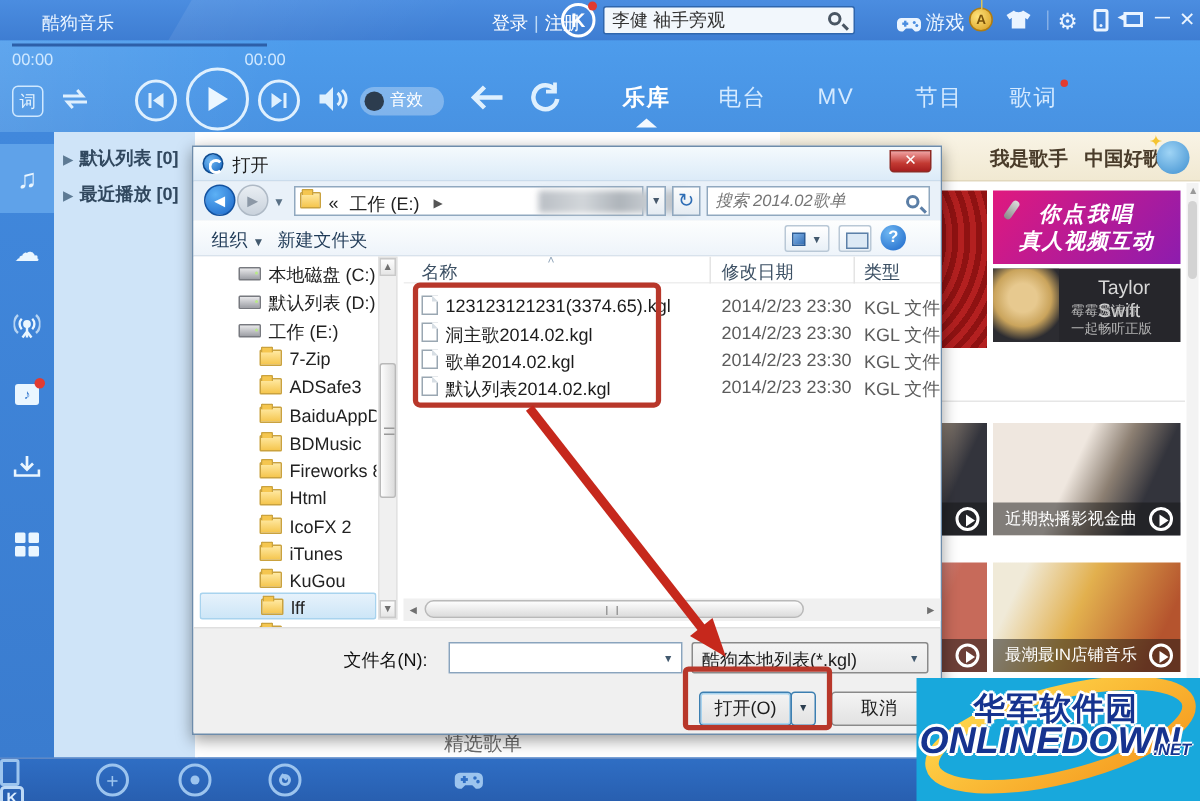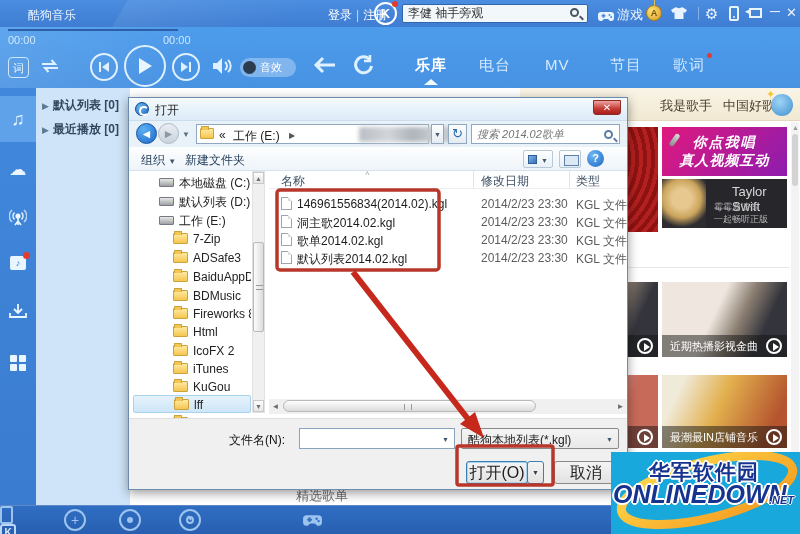--- a/index.html
+++ b/index.html
@@ -11,21 +11,21 @@
   .titlebar { position:absolute; left:0; top:0; width:800px; height:27px;
     background:linear-gradient(180deg,#4b8de0,#3e7dd2); z-index:2; }
   .titlebar::before { content:""; position:absolute; left:120px; top:0; width:300px; height:27px;
     background:linear-gradient(115deg,rgba(255,255,255,.08),rgba(255,255,255,0) 60%); transform:skewX(-30deg); }
   .app-title { position:absolute; left:28px; top:7px; color:#eaf4ff; font-size:12px; }
   .login-area { position:absolute; left:328px; top:7px; color:#fff; font-size:12px; }
   .login-area .sep { color:#bcd9f6; margin:0 4px; }
   .k-logo { position:absolute; left:374px; top:2px; width:23px; height:23px; border:2px solid #fff;
     border-radius:50%; color:#fff; font-weight:bold; font-size:13px; text-align:center; line-height:19px; }
   .k-logo .badge { position:absolute; right:-3px; top:-3px; width:6px; height:6px; background:#e23b30; border-radius:50%; }
-  .top-search { position:absolute; left:402px; top:4px; width:186px; height:19px; background:#f2f7fc;
+  .top-search { position:absolute; left:402px; top:4px; width:168px; height:19px; background:#f2f7fc;
     border:1px solid #2f66ad; border-radius:2px; }
   .top-search input { position:absolute; left:5px; top:1px; width:155px; height:15px; border:none; outline:none;
     background:transparent; font-size:12px; color:#333; font-family:inherit; }
   .mag { position:absolute; width:9px; height:9px; border:2px solid #4a5663; border-radius:50%; }
   .mag::after { content:""; position:absolute; left:7px; top:7px; width:5px; height:2px; background:#4a5663; transform:rotate(45deg); }
   .top-search .mag { right:8px; top:3px; }
   .top-icon { position:absolute; top:4px; color:#eaf4ff; font-size:13px; }
   .games { left:598px; top:6px; color:#eaf4ff; }
   .games svg { vertical-align:-3px; margin-right:3px; }
   .medal { left:646px; top:5px; }
@@ -86,21 +86,21 @@
   .playlist { position:absolute; left:36px; top:88px; width:96px; height:417px; background:#cfe4f8; z-index:1; }
   .pl-row { position:absolute; left:6px; width:90px; height:20px; color:#31485f; font-weight:bold; font-size:12px; }
   .pl-row .tri { color:#5d7astro4; font-size:9px; margin-right:4px; color:#5d7a94; }
   .main-content { position:absolute; left:130px; top:88px; width:502px; height:417px; background:#ffffff; z-index:1; overflow:hidden; }
   .section-title { position:absolute; left:166px; top:399px; color:#6b6b6b; font-size:13px; }
 
   
   .rpanel { position:absolute; left:520px; top:88px; width:280px; height:417px; background:#ffffff; z-index:1; overflow:hidden; }
   .rp-head { position:absolute; left:0; top:0; width:280px; height:33px;
     background:linear-gradient(180deg,#f9f4e6,#f1e9d2); border-bottom:1px solid #e2d8bd; }
-  .rp-tab { position:absolute; top:9px; color:#4a3c2a; font-size:13px; font-weight:normal; }
+  .rp-tab { position:absolute; top:9px; color:#4a3c2a; font-size:13px; font-weight:bold; }
   .mascot { position:absolute; left:248px; top:2px; width:28px; height:28px; }
   .mascot .body { position:absolute; left:3px; top:4px; width:22px; height:22px; background:radial-gradient(circle at 40% 35%,#9fd4f5,#3e8fd0); border-radius:50%; }
   .mascot .star { position:absolute; left:-2px; top:-2px; color:#f5c431; font-size:11px; }
   .rp-card { position:absolute; overflow:hidden; }
   .cap-bar { position:absolute; left:0; bottom:0; width:100%; height:22px; background:rgba(20,20,20,.50);
     color:#fff; font-size:11px; line-height:22px; padding-left:8px; }
   .play-circ { position:absolute; right:5px; bottom:3px; width:16px; height:16px; border:2px solid #fff; border-radius:50%; }
   .play-circ::after { content:""; position:absolute; left:5px; top:3px;
     border-left:6px solid #fff; border-top:4px solid transparent; border-bottom:4px solid transparent; }
   .banner1 { left:142px; top:39px; width:125px; height:49px; background:linear-gradient(130deg,#e0197e,#8d1cae);
@@ -230,21 +230,21 @@
   .hs-grip { position:absolute; left:120px; top:3px; width:8px; height:6px;
     border-left:1px solid #9a9a9a; border-right:1px solid #9a9a9a; }
   .dlg-foot { position:absolute; left:0; top:320px; width:498px; height:70px; background:#f0f0f0; border-top:1px solid #dfdfdf; }
   .fn-label { position:absolute; left:100px; top:13px; font-size:12px; color:#111; }
   .fn-combo { position:absolute; left:170px; top:9px; width:156px; height:21px; background:#fff; border:1px solid #8aa4bd; }
   .combo-caret { position:absolute; right:5px; top:7px; font-size:7px; color:#42596e; }
   .ft-select { position:absolute; left:332px; top:9px; width:158px; height:21px;
     background:linear-gradient(180deg,#f4f4f4,#e9e9e9); border:1px solid #8a8a8a; border-radius:2px; }
   .ft-select .val { position:absolute; left:6px; top:3px; font-size:12px; color:#1c1c1c; }
   .w7-btn { position:absolute; top:42px; height:23px; background:linear-gradient(180deg,#f4f4f4,#e2e2e2);
-    border:1px solid #8a8a8a; border-radius:3px; font-size:16px; color:#1c1c1c; text-align:center; line-height:21px; }
+    border:1px solid #8a8a8a; border-radius:3px; font-size:12px; color:#1c1c1c; text-align:center; line-height:21px; }
   .btn-open { left:337px; width:62px; border-color:#3c7fb1; box-shadow:0 0 0 1px #a8d3ee inset; }
   .btn-open-dd { left:398px; width:17px; border-color:#3c7fb1; font-size:7px; color:#2c3e50; }
   .btn-cancel { left:425px; width:64px; }
 
   
   .annot { position:absolute; left:0; top:0; width:800px; height:534px; z-index:20; pointer-events:none; }
 
   
   .watermark { position:absolute; left:611px; top:452px; width:189px; height:82px; background:#18a8dc; z-index:30; overflow:hidden; }
   .wm-cn { position:absolute; left:38px; top:6px; font-size:21px; font-weight:bold; color:#16338f; letter-spacing:1px;
@@ -538,21 +538,21 @@
         <div class="fl-head">
           <span class="fl-col" style="left:12px;">名称</span>
           <span class="fl-sort">˄</span>
           <span class="fl-col" style="left:212px;">修改日期</span>
           <span class="fl-col" style="left:307px;">类型</span>
           <span class="fl-sep" style="left:204px;"></span>
           <span class="fl-sep" style="left:300px;"></span>
         </div>
         <div class="frow" style="top:24px;">
           <span class="f-ico"></span>
-          <span class="f-name">146961556834(2014.02).kgl</span>
+          <span class="f-name">123123121231(3374.65).kgl</span>
           <span class="f-date">2014/2/23 23:30</span>
           <span class="f-type">KGL 文件</span>
         </div>
         <div class="frow" style="top:42px;">
           <span class="f-ico"></span>
           <span class="f-name">洞主歌2014.02.kgl</span>
           <span class="f-date">2014/2/23 23:30</span>
           <span class="f-type">KGL 文件</span>
         </div>
         <div class="frow" style="top:60px;">

